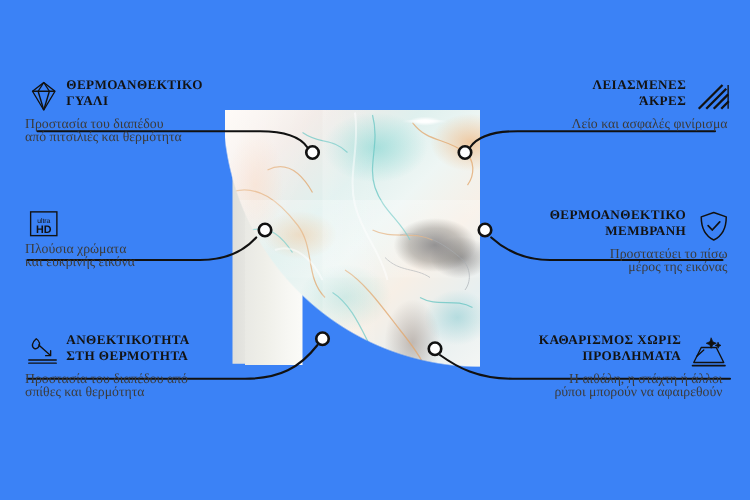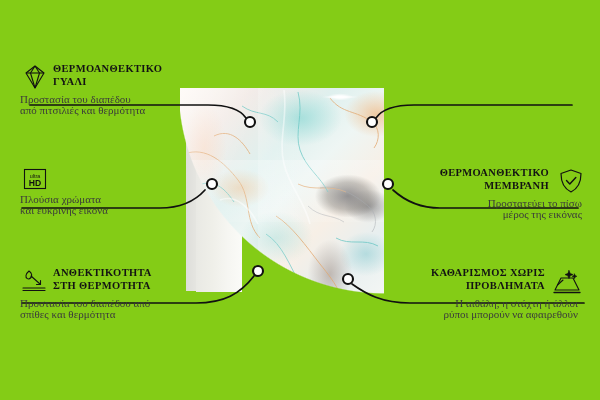--- a/index.html
+++ b/index.html
@@ -3,21 +3,21 @@
 <meta charset="utf-8">
 <style>
   html,body{margin:0;padding:0;}
   body{
     width:600px;height:400px;
     background:#ffffff;
     font-family:"Liberation Serif",serif;
     overflow:hidden;
     position:relative;
   }
-  #stage{position:relative;width:600px;height:400px;background:#84cc16;overflow:hidden;}
+  #stage{position:relative;width:600px;height:400px;background:#3b82f6;overflow:hidden;}
 
   
   #product{position:absolute;left:180px;top:88px;width:240px;height:230px;}
   .backpanel{
     position:absolute;left:196px;top:92px;width:46px;height:200px;
     background:linear-gradient(90deg,#e9e9e4 0%,#efefe9 35%,#f6f6f2 70%,#fbfbf8 100%);
   }
   .backpanel2{
     position:absolute;left:186px;top:95px;width:14px;height:196px;
     background:linear-gradient(90deg,#dededa 0%,#e8e8e3 100%);
@@ -193,20 +193,36 @@
           <path d="M3 22.5 H25"></path>
         </svg>
       </span>
       <span class="title">ΑΝΘΕΚΤΙΚΟΤΗΤΑ
 ΣΤΗ ΘΕΡΜΟΤΗΤΑ</span>
     </div>
     <div class="desc">Προστασία του διαπέδου από
 σπίθες και θερμότητα</div>
   </div>
 
+  <div class="callout co-right" style="right:18px;top:62px;width:200px;">
+    <div class="head">
+      <span class="title">ΛΕΙΑΣΜΕΝΕΣ
+ΆΚΡΕΣ</span>
+      <span class="ico">
+        <svg viewBox="0 0 30 26" width="30" height="26" stroke="#111" fill="none" stroke-width="1.9" stroke-linecap="butt">
+          <path d="M3 23 L22 4"></path>
+          <path d="M9 23 L25 7"></path>
+          <path d="M15 23 L26.5 11.5"></path>
+          <path d="M21 23 L27 17"></path>
+          <path d="M26.5 4 L26.5 23" stroke-width="1.1"></path>
+        </svg>
+      </span>
+    </div>
+    <div class="desc">Λείο και ασφαλές φινίρισμα</div>
+  </div>
 
   <div class="callout co-right" style="right:18px;top:166px;width:200px;">
     <div class="head">
       <span class="title">ΘΕΡΜΟΑΝΘΕΚΤΙΚΟ
 ΜΕΜΒΡΑΝΗ</span>
       <span class="ico">
         <svg viewBox="0 0 30 26" width="30" height="26" fill="none" stroke="#111" stroke-width="1.2" stroke-linejoin="round" stroke-linecap="round">
           <path d="M15 2 L25 5.5 C25 15,21 21,15 24 C9 21,5 15,5 5.5 Z"></path>
           <path d="M10.5 12.5 L13.8 16 L19.8 9.5" stroke-width="1.4"></path>
         </svg>

